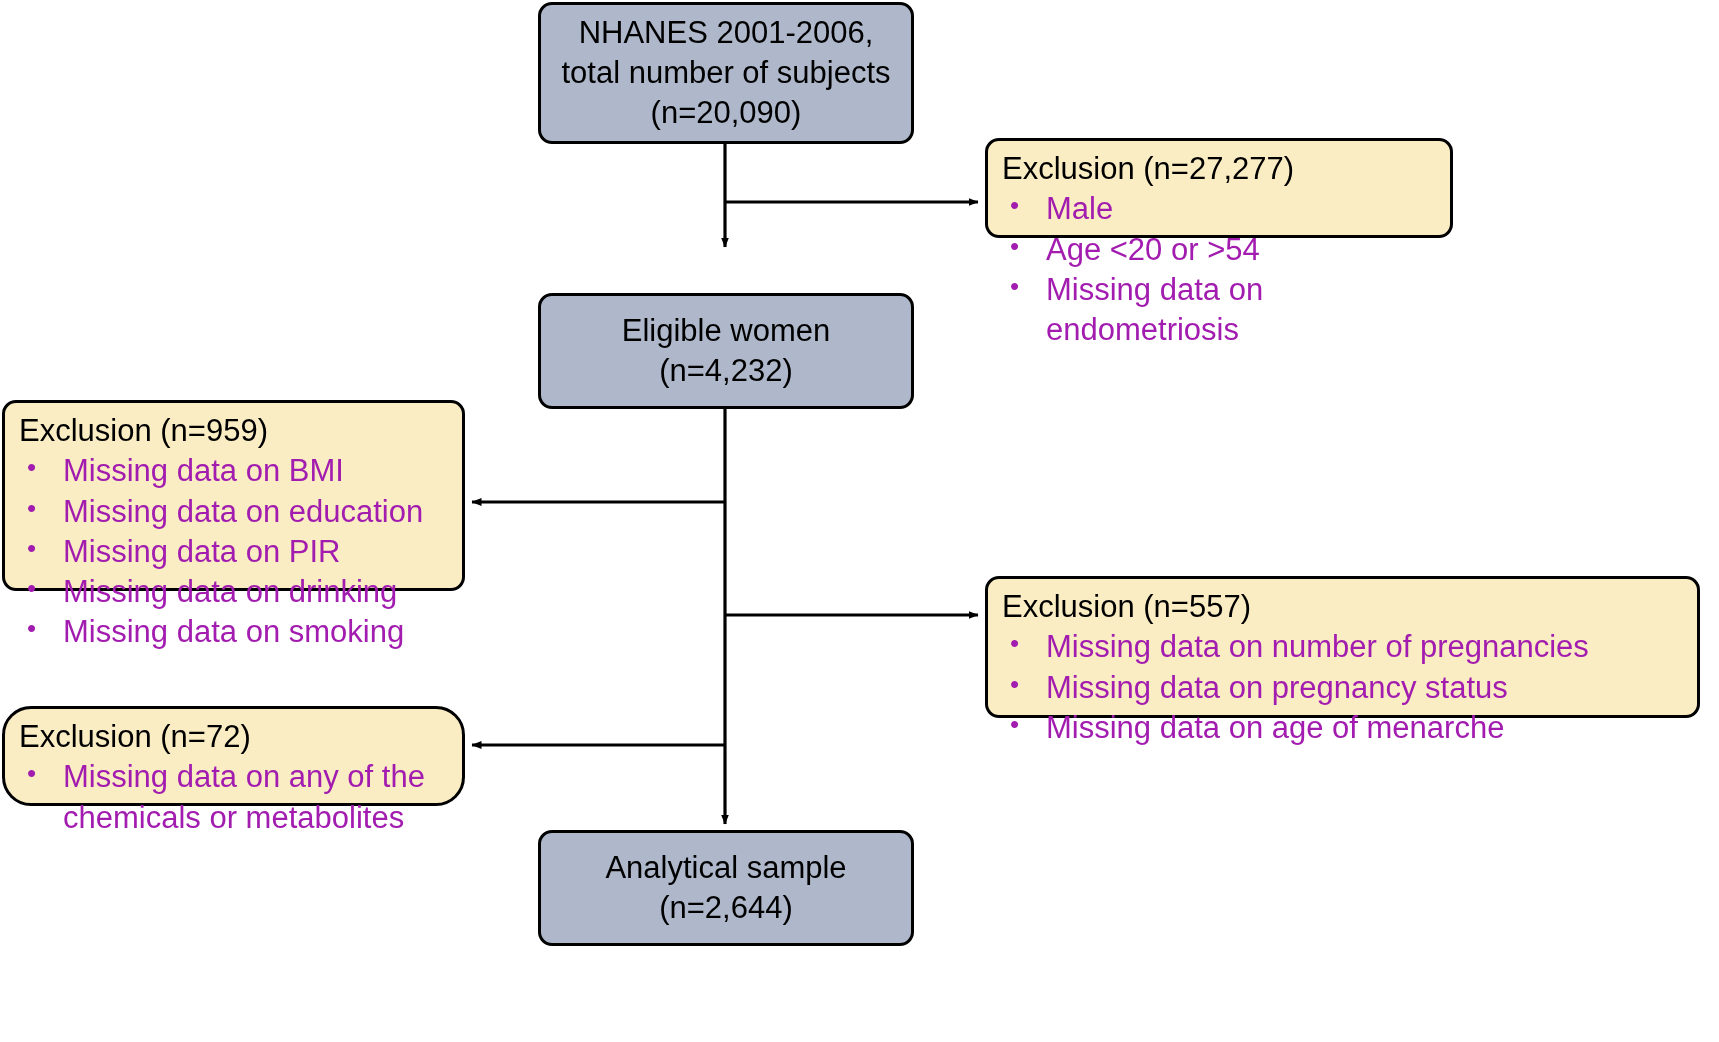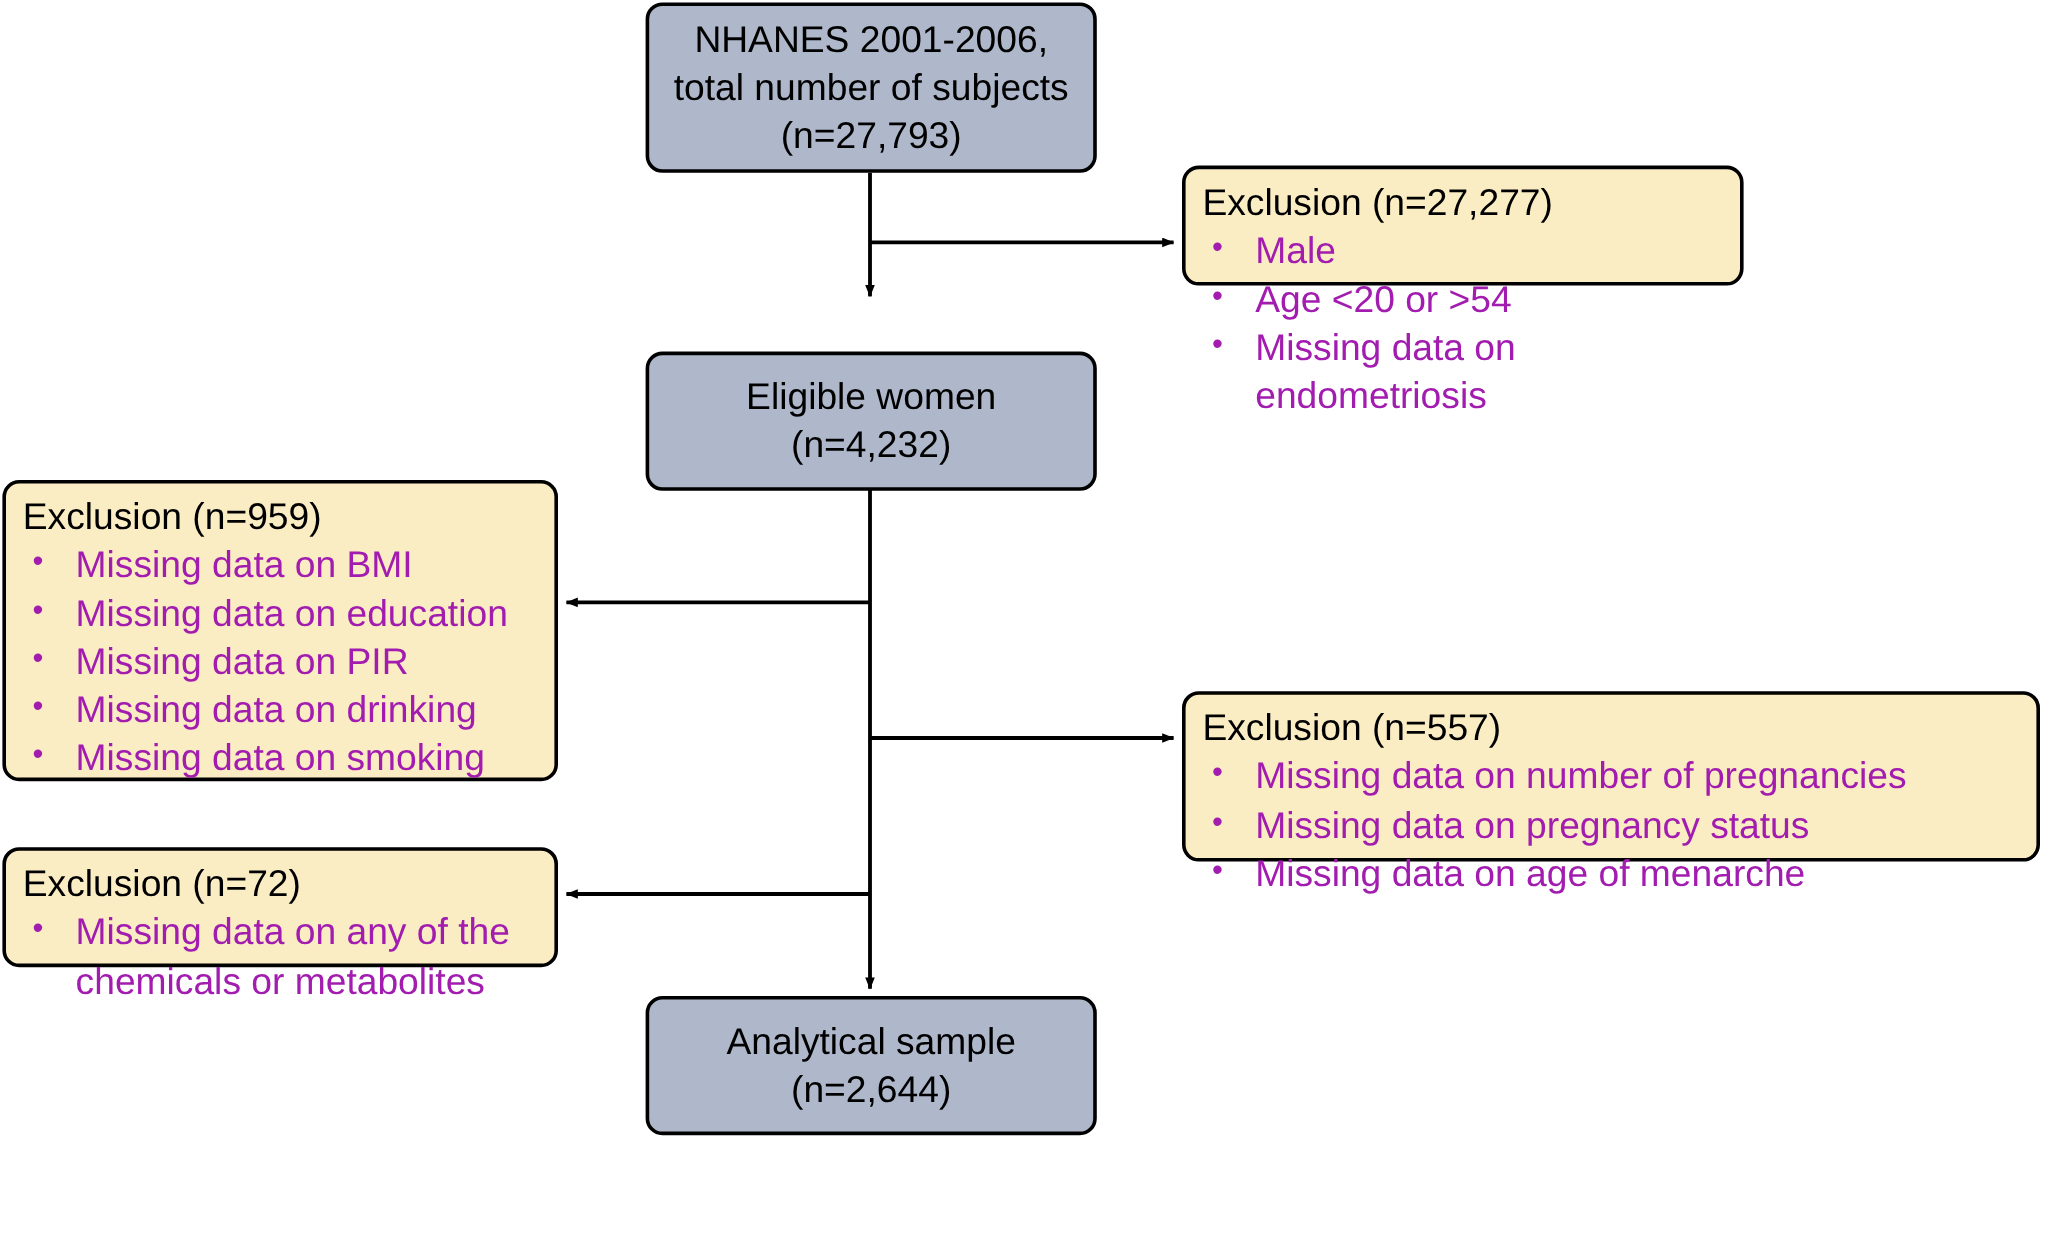--- a/index.html
+++ b/index.html
@@ -103,40 +103,40 @@
     <path d="M725,502 L472,502" stroke="#000000" stroke-width="3.2" fill="none" marker-end="url(#arrow)"></path>
 
     <path d="M725,615 L978,615" stroke="#000000" stroke-width="3.2" fill="none" marker-end="url(#arrow)"></path>
 
     <path d="M725,745 L472,745" stroke="#000000" stroke-width="3.2" fill="none" marker-end="url(#arrow)"></path>
   </svg>
 
   <div class="node process" style="left:538px; top:2px; width:376px; height:142px;">
     <div class="line">NHANES 2001-2006,</div>
     <div class="line">total number of subjects</div>
-    <div class="line">(n=27,793)</div>
+    <div class="line">(n=20,090)</div>
   </div>
 
   <div class="node exclusion" style="left:985px; top:138px; width:468px; height:100px;">
     <div class="excl-inner">
       <div class="excl-title">Exclusion (n=27,277)</div>
       <ul class="bullets">
         <li>Male</li>
         <li>Age &lt;20 or &gt;54</li>
         <li>Missing data on endometriosis</li>
       </ul>
     </div>
   </div>
 
   <div class="node process" style="left:538px; top:253px; width:376px; height:116px;margin-top:40px;">
     <div class="line">Eligible women</div>
     <div class="line">(n=4,232)</div>
   </div>
 
-  <div class="node exclusion" style="left:2px; top:400px; width:463px; height:251px;">
+  <div class="node exclusion" style="left:2px; top:400px; width:463px; height:191px;">
     <div class="excl-inner">
       <div class="excl-title">Exclusion (n=959)</div>
       <ul class="bullets">
         <li>Missing data on BMI</li>
         <li>Missing data on education</li>
         <li>Missing data on PIR</li>
         <li>Missing data on drinking</li>
         <li>Missing data on smoking</li>
       </ul>
     </div>
@@ -146,21 +146,21 @@
     <div class="excl-inner">
       <div class="excl-title">Exclusion (n=557)</div>
       <ul class="bullets">
         <li>Missing data on number of pregnancies</li>
         <li>Missing data on pregnancy status</li>
         <li>Missing data on age of menarche</li>
       </ul>
     </div>
   </div>
 
-  <div class="node exclusion" style="left:2px; top:706px; width:463px; height:100px;">
+  <div class="node exclusion" style="left:2px; top:706px; width:463px; height:100px;border-radius:29px;">
     <div class="excl-inner">
       <div class="excl-title">Exclusion (n=72)</div>
       <ul class="bullets">
         <li style="padding-right:30px;">Missing data on any of the chemicals or metabolites</li>
       </ul>
     </div>
   </div>
 
   <div class="node process" style="left:538px; top:830px; width:376px; height:116px;">
     <div class="line">Analytical sample</div>

